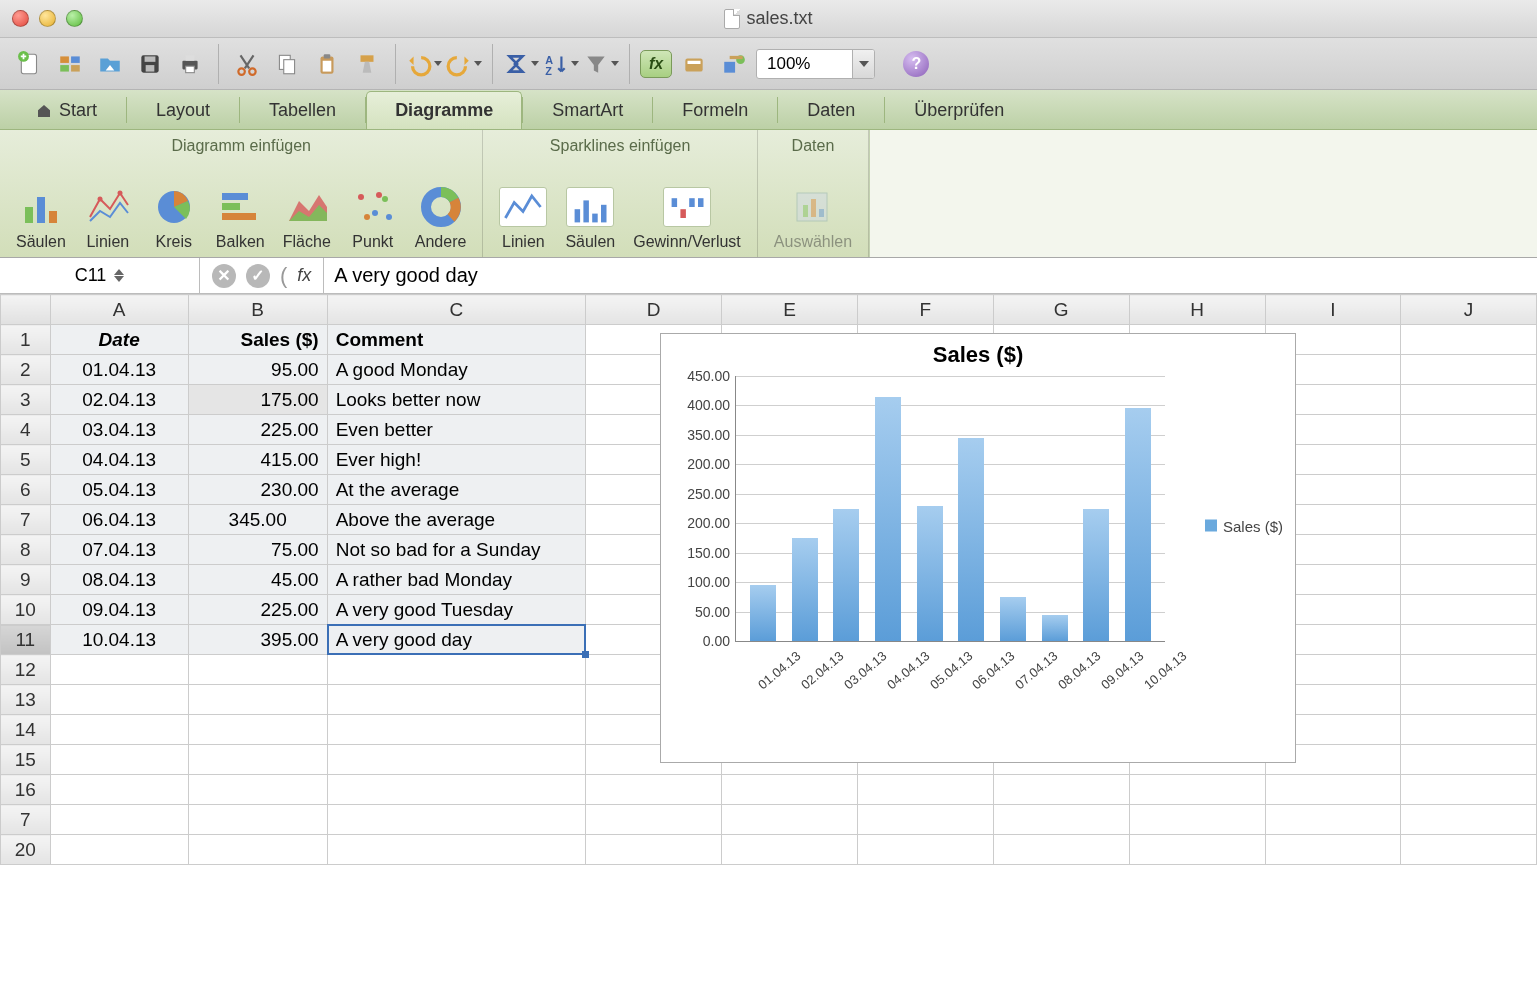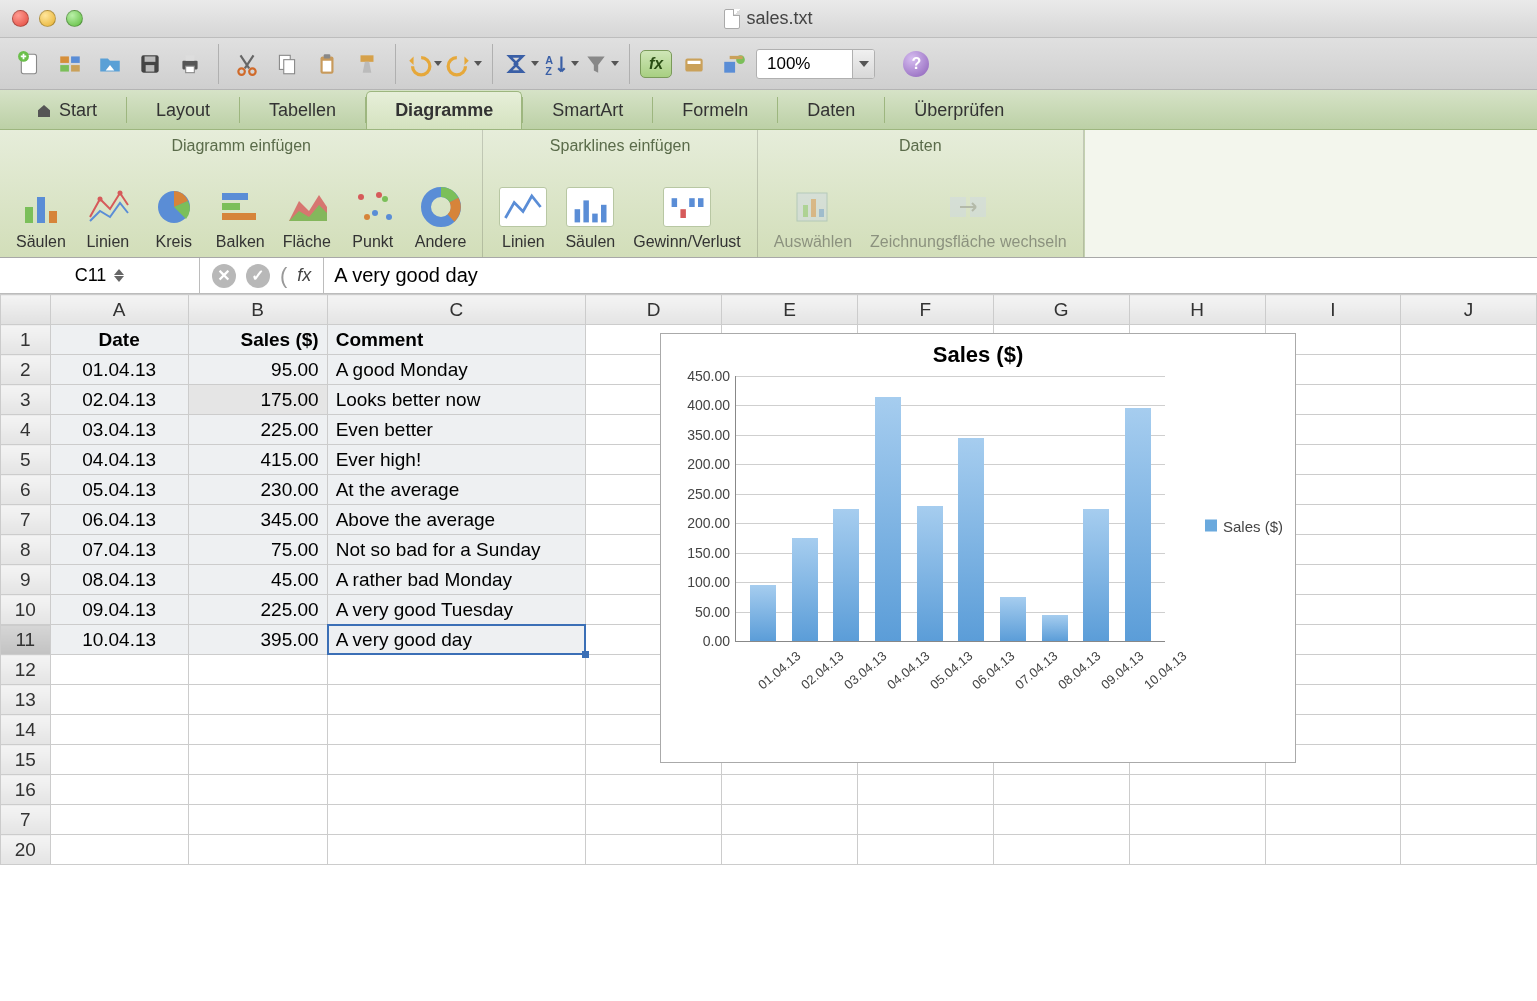--- a/index.html
+++ b/index.html
@@ -393,30 +393,20 @@
           <div class="ico">
             <svg viewBox="0 0 44 40">
               <rect x="6" y="6" width="30" height="28" fill="#cfd8e6" stroke="#8aa"></rect>
               <rect x="12" y="18" width="5" height="12" fill="#7bbf5a"></rect>
               <rect x="20" y="12" width="5" height="18" fill="#d6843a"></rect>
               <rect x="28" y="22" width="5" height="8" fill="#5a8dd6"></rect>
             </svg>
           </div>
           <span>Auswählen</span>
         </div>
-        <div class="ritm disabled">
-          <div class="ico">
-            <svg viewBox="0 0 44 40">
-              <rect x="4" y="10" width="16" height="20" fill="#cfd8e6"></rect>
-              <rect x="24" y="10" width="16" height="20" fill="#cfd8e6"></rect>
-              <path d="M14 20h16m0 0l-4-4m4 4l-4 4" stroke="#888" stroke-width="2" fill="none"></path>
-            </svg>
-          </div>
-          <span>Zeichnungsfläche wechseln</span>
-        </div>
       </div>
   </div>
   <div style="flex:1;border-left:1px solid #c3d1b0;background:#f3f6ed"></div>
 </div>
 
 <div class="fbar">
   <div class="cellref">
     <span>C11</span>
     <div class="spin">
         <div class="up"></div>
@@ -461,21 +451,21 @@
             <th>F</th>
             <th>G</th>
             <th>H</th>
             <th>I</th>
             <th>J</th>
           </tr>
         </thead>
         <tbody>
           <tr>
             <th class="rowh">1</th>
-            <td class="b center" style="background:#eef0f2;">Date</td>
+            <td class="b center" style="background:#eef0f2;font-style:italic;">Date</td>
             <td class="b right" style="background:#eef0f2;">Sales ($)</td>
             <td class="b" style="background:#eef0f2;">Comment</td>
             <td class="" style=""></td>
             <td class="" style=""></td>
             <td class="" style=""></td>
             <td class="" style=""></td>
             <td class="" style=""></td>
             <td class="" style=""></td>
             <td class="" style=""></td>
           </tr>
@@ -540,21 +530,21 @@
             <td class="" style=""></td>
             <td class="" style=""></td>
             <td class="" style=""></td>
             <td class="" style=""></td>
             <td class="" style=""></td>
             <td class="" style=""></td>
           </tr>
           <tr>
             <th class="rowh">7</th>
             <td class="center" style="background:#eef0f2;">06.04.13</td>
-            <td class="right" style="background:#eef0f2;">345.00</td>
+            <td class="right" style="background:#eef0f2;text-align:center;">345.00</td>
             <td class="" style="background:#eef0f2;">Above the average</td>
             <td class="" style=""></td>
             <td class="" style=""></td>
             <td class="" style=""></td>
             <td class="" style=""></td>
             <td class="" style=""></td>
             <td class="" style=""></td>
             <td class="" style=""></td>
           </tr>
           <tr>

